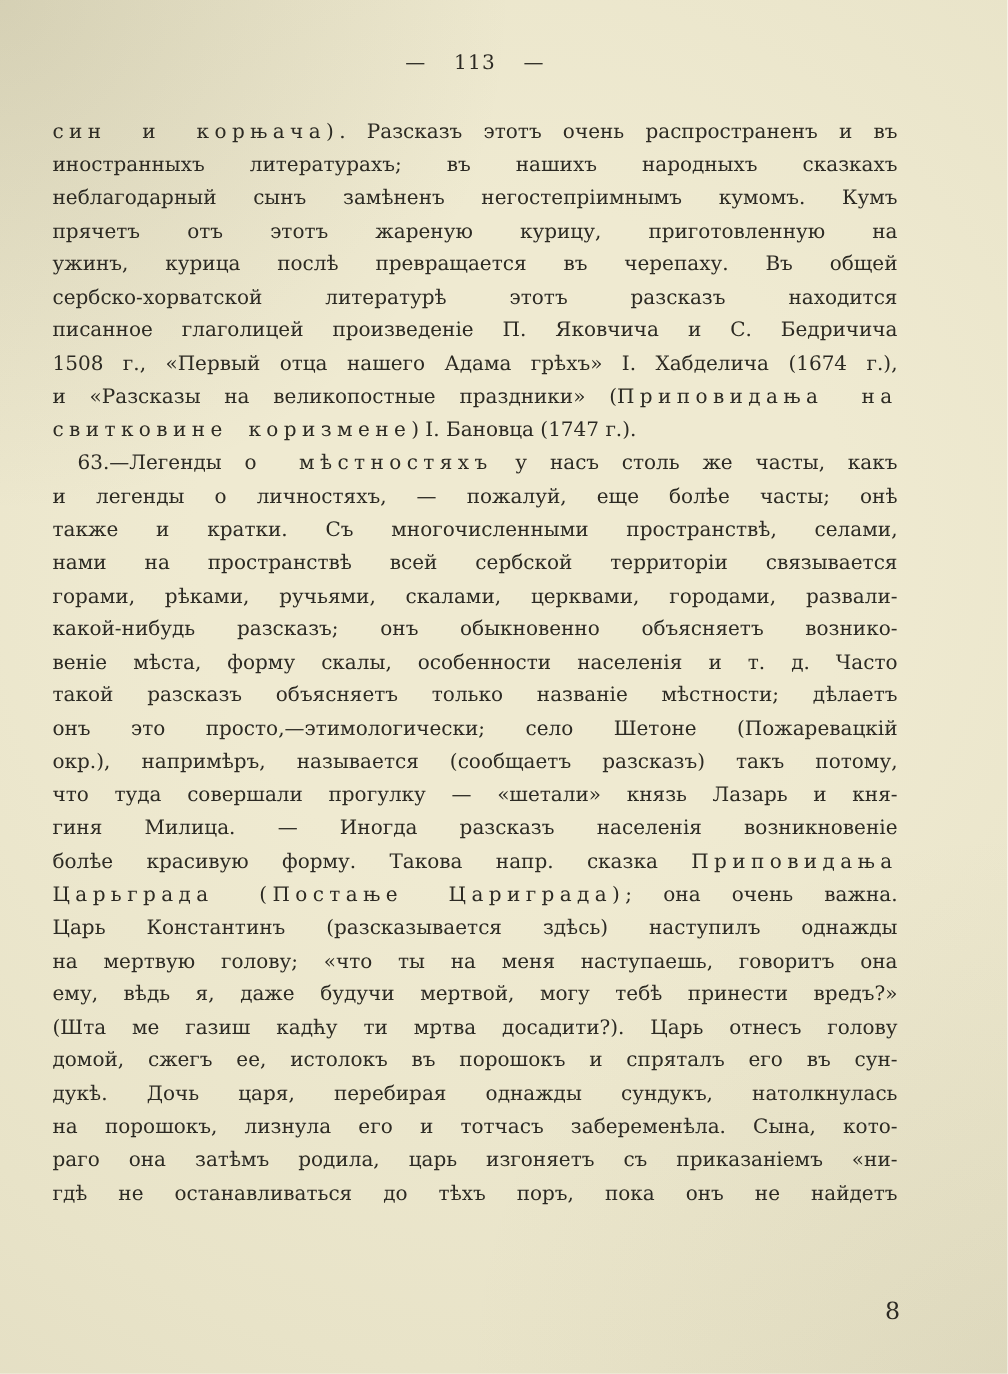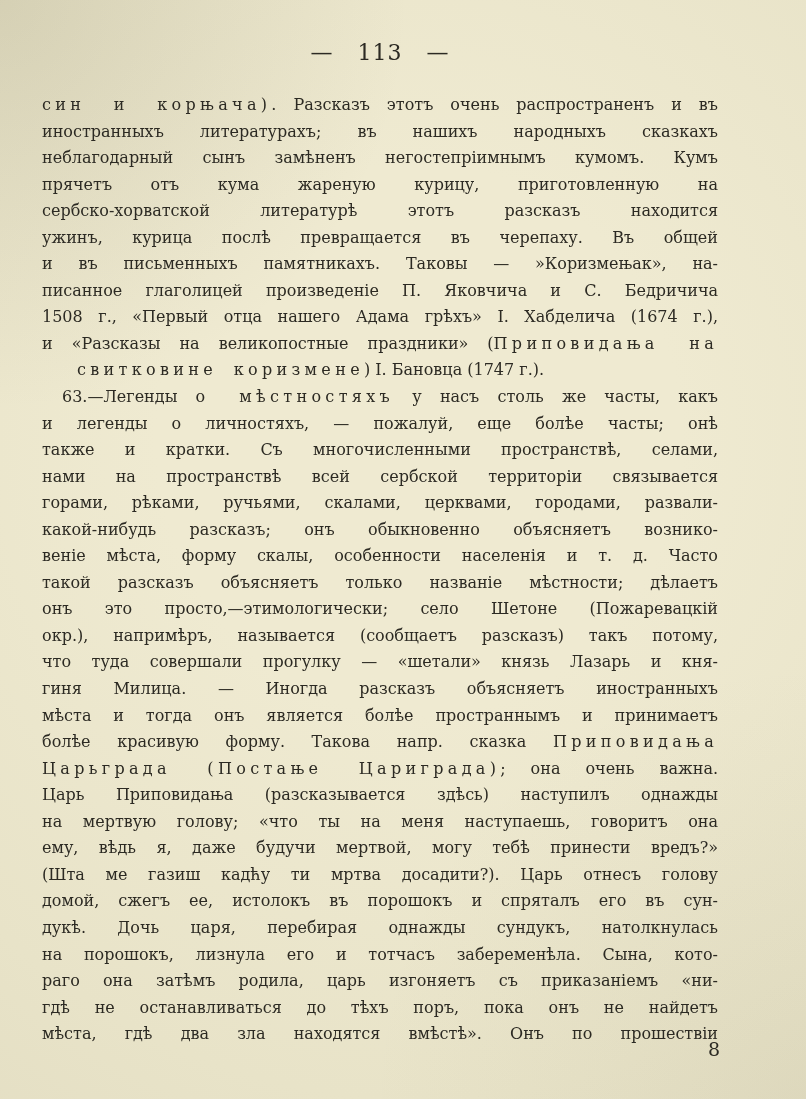--- a/index.html
+++ b/index.html
@@ -14,86 +14,83 @@
       radial-gradient(circle at 0% 0%, rgba(125,120,88,.18), rgba(125,120,88,0) 30%),
       radial-gradient(circle at 100% 100%, rgba(125,120,88,.08), rgba(125,120,88,0) 32%),
       radial-gradient(ellipse 130% 100% at 52% 40%, #efead1 25%, #e8e3c8 60%, #ded8bd 100%);
   }
   .running-head {
     position: absolute;
     top: 40px;
     left: 42px;
     width: 676px;
     text-align: center;
-    font-size: 22px;
+    font-size: 16px;
     word-spacing: 16px;
     letter-spacing: 1px;
   }
   .text-block {
     position: absolute;
     top: 92px;
     left: 42px;
     width: 676px;
   }
   .line {
     height: 26.55px;
     line-height: 26.55px;
     font-size: 16px;
     text-align: justify;
     text-align-last: justify;
     white-space: normal;
   }
   .line.indent { text-indent: 20px; }
-  .line.short { text-align-last: left; margin-left: 35px; }
+  .line.short { text-align-last: left; }
   .sp { letter-spacing: 0.27em; word-spacing: 0.45em; }
   .signature {
     position: absolute;
     top: 1038px;
     left: 708px;
     font-size: 19px;
     line-height: 22px;
   }
 </style>
 </head>
 <body>
 
 <div class="page">
   <div class="running-head">— 113 —</div>
   <div class="text-block">
       <div class="line"><span class="sp">син и корњача)</span><span>. Разсказъ этотъ очень распространенъ и въ</span></div>
       <div class="line"><span>иностранныхъ литературахъ; въ нашихъ народныхъ сказкахъ</span></div>
       <div class="line"><span>неблагодарный сынъ замѣненъ негостепріимнымъ кумомъ. Кумъ</span></div>
-      <div class="line"><span>прячетъ отъ кума жареную курицу, приготовленную на</span></div>
+      <div class="line"><span>прячетъ отъ этотъ жареную курицу, приготовленную на</span></div>
+      <div class="line"><span>ужинъ, курица послѣ превращается въ черепаху. Въ общей</span></div>
       <div class="line"><span>сербско-хорватской литературѣ этотъ разсказъ находится</span></div>
-      <div class="line"><span>ужинъ, курица послѣ превращается въ черепаху. Въ общей</span></div>
-      <div class="line"><span>и въ письменныхъ памятникахъ. Таковы — »Коризмењак», на-</span></div>
       <div class="line"><span>писанное глаголицей произведеніе П. Яковчича и С. Бедричича</span></div>
       <div class="line"><span>1508 г., «Первый отца нашего Адама грѣхъ» І. Хабделича (1674 г.),</span></div>
       <div class="line"><span>и «Разсказы на великопостные праздники» (</span><span class="sp">Приповидања на</span></div>
       <div class="line short"><span class="sp">свитковине коризмене</span><span>) І. Бановца (1747 г.).</span></div>
       <div class="line indent"><span>63.—Легенды </span><span class="sp">о мѣстностяхъ</span><span> у насъ столь же часты, какъ</span></div>
       <div class="line"><span>и легенды о личностяхъ, — пожалуй, еще болѣе часты; онѣ</span></div>
       <div class="line"><span>также и кратки. Съ многочисленными пространствѣ, селами,</span></div>
       <div class="line"><span>нами на пространствѣ всей сербской территоріи связывается</span></div>
       <div class="line"><span>горами, рѣками, ручьями, скалами, церквами, городами, развали-</span></div>
       <div class="line"><span>какой-нибудь разсказъ; онъ обыкновенно объясняетъ вознико-</span></div>
       <div class="line"><span>веніе мѣста, форму скалы, особенности населенія и т. д. Часто</span></div>
       <div class="line"><span>такой разсказъ объясняетъ только названіе мѣстности; дѣлаетъ</span></div>
       <div class="line"><span>онъ это просто,—этимологически; село Шетоне (Пожаревацкій</span></div>
       <div class="line"><span>окр.), напримѣръ, называется (сообщаетъ разсказъ) такъ потому,</span></div>
       <div class="line"><span>что туда совершали прогулку — «шетали» князь Лазарь и кня-</span></div>
-      <div class="line"><span>гиня Милица. — Иногда разсказъ объясняетъ иностранныхъ</span></div>
-      <div class="line"><span>мѣста и тогда онъ является болѣе пространнымъ и принимаетъ</span></div>
+      <div class="line"><span>гиня Милица. — Иногда разсказъ населенія возникновеніе</span></div>
       <div class="line"><span>болѣе красивую форму. Такова напр. сказка </span><span class="sp">Приповидања</span></div>
       <div class="line"><span class="sp">Царьграда (Постање Цариграда)</span><span>; она очень важна.</span></div>
-      <div class="line"><span>Царь Приповидања (разсказывается здѣсь) наступилъ однажды</span></div>
+      <div class="line"><span>Царь Константинъ (разсказывается здѣсь) наступилъ однажды</span></div>
       <div class="line"><span>на мертвую голову; «что ты на меня наступаешь, говоритъ она</span></div>
       <div class="line"><span>ему, вѣдь я, даже будучи мертвой, могу тебѣ принести вредъ?»</span></div>
       <div class="line"><span>(Шта ме газиш кадћу ти мртва досадити?). Царь отнесъ голову</span></div>
       <div class="line"><span>домой, сжегъ ее, истолокъ въ порошокъ и спряталъ его въ сун-</span></div>
       <div class="line"><span>дукѣ. Дочь царя, перебирая однажды сундукъ, натолкнулась</span></div>
       <div class="line"><span>на порошокъ, лизнула его и тотчасъ забеременѣла. Сына, кото-</span></div>
       <div class="line"><span>раго она затѣмъ родила, царь изгоняетъ съ приказаніемъ «ни-</span></div>
       <div class="line"><span>гдѣ не останавливаться до тѣхъ поръ, пока онъ не найдетъ</span></div>
-      <div class="line"><span>мѣста, гдѣ два зла находятся вмѣстѣ». Онъ по прошествіи</span></div>
     </div>
   <div class="signature">8</div>
 </div>
 
 </body></html>

